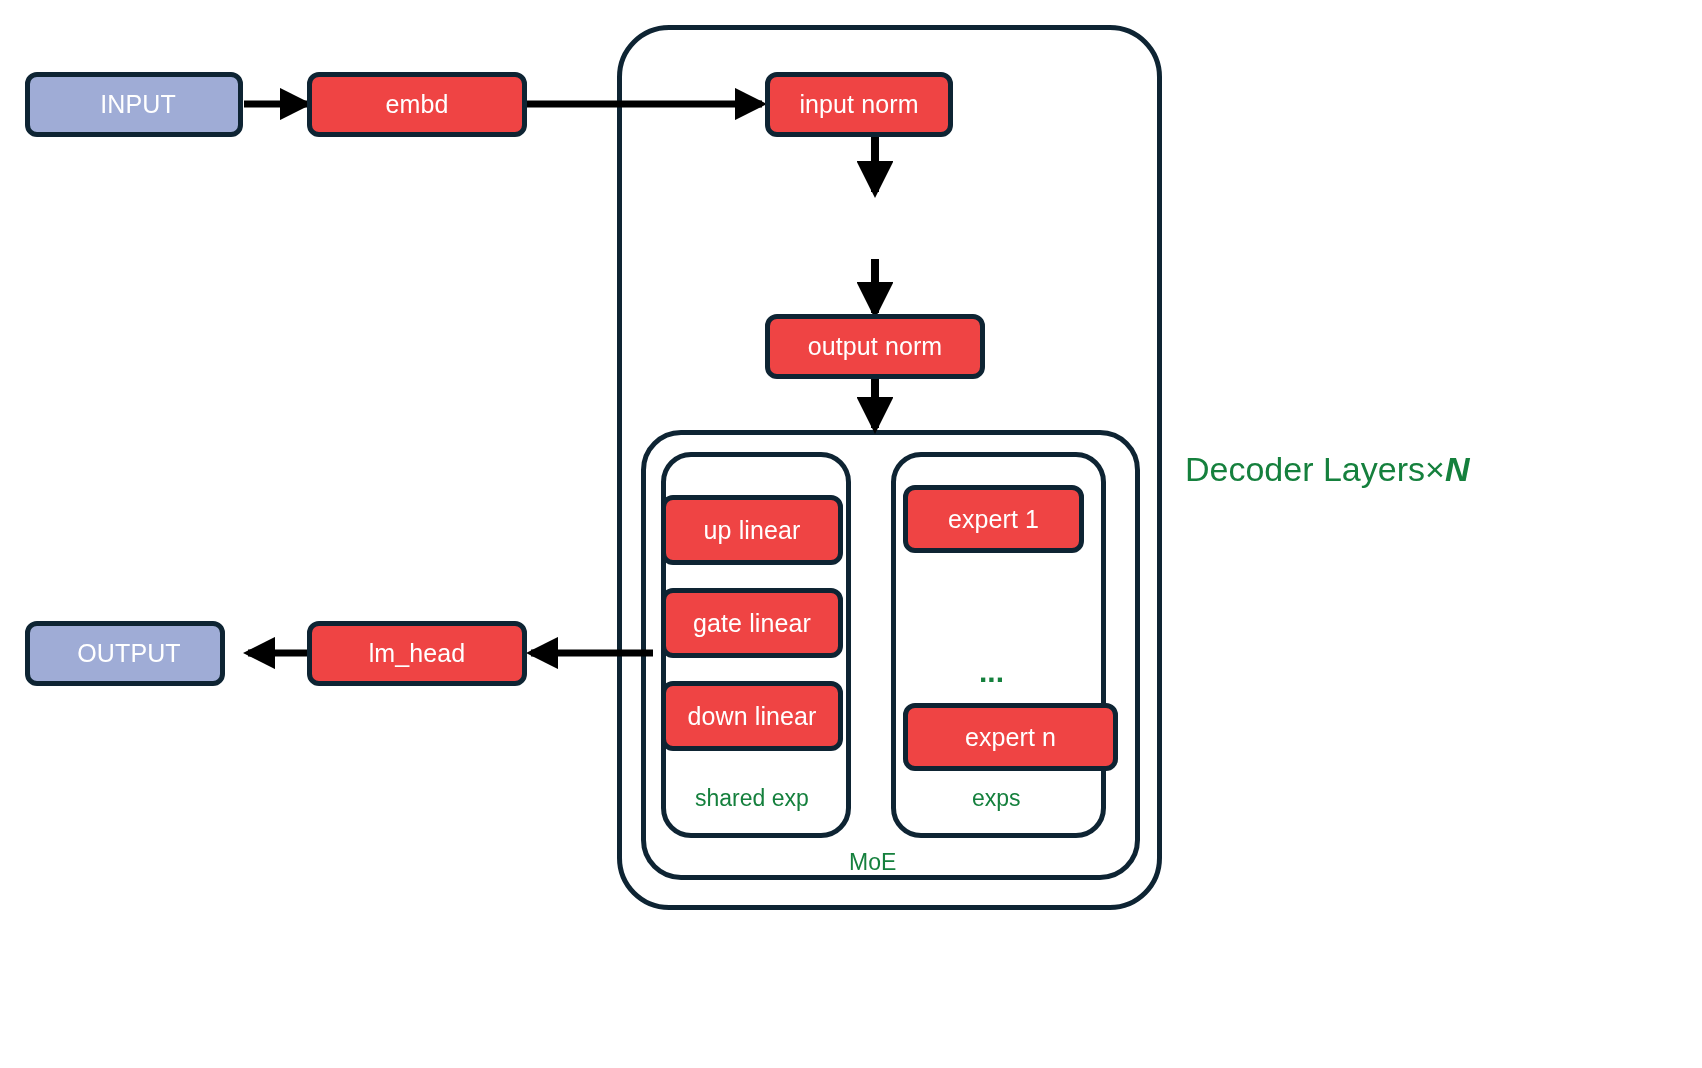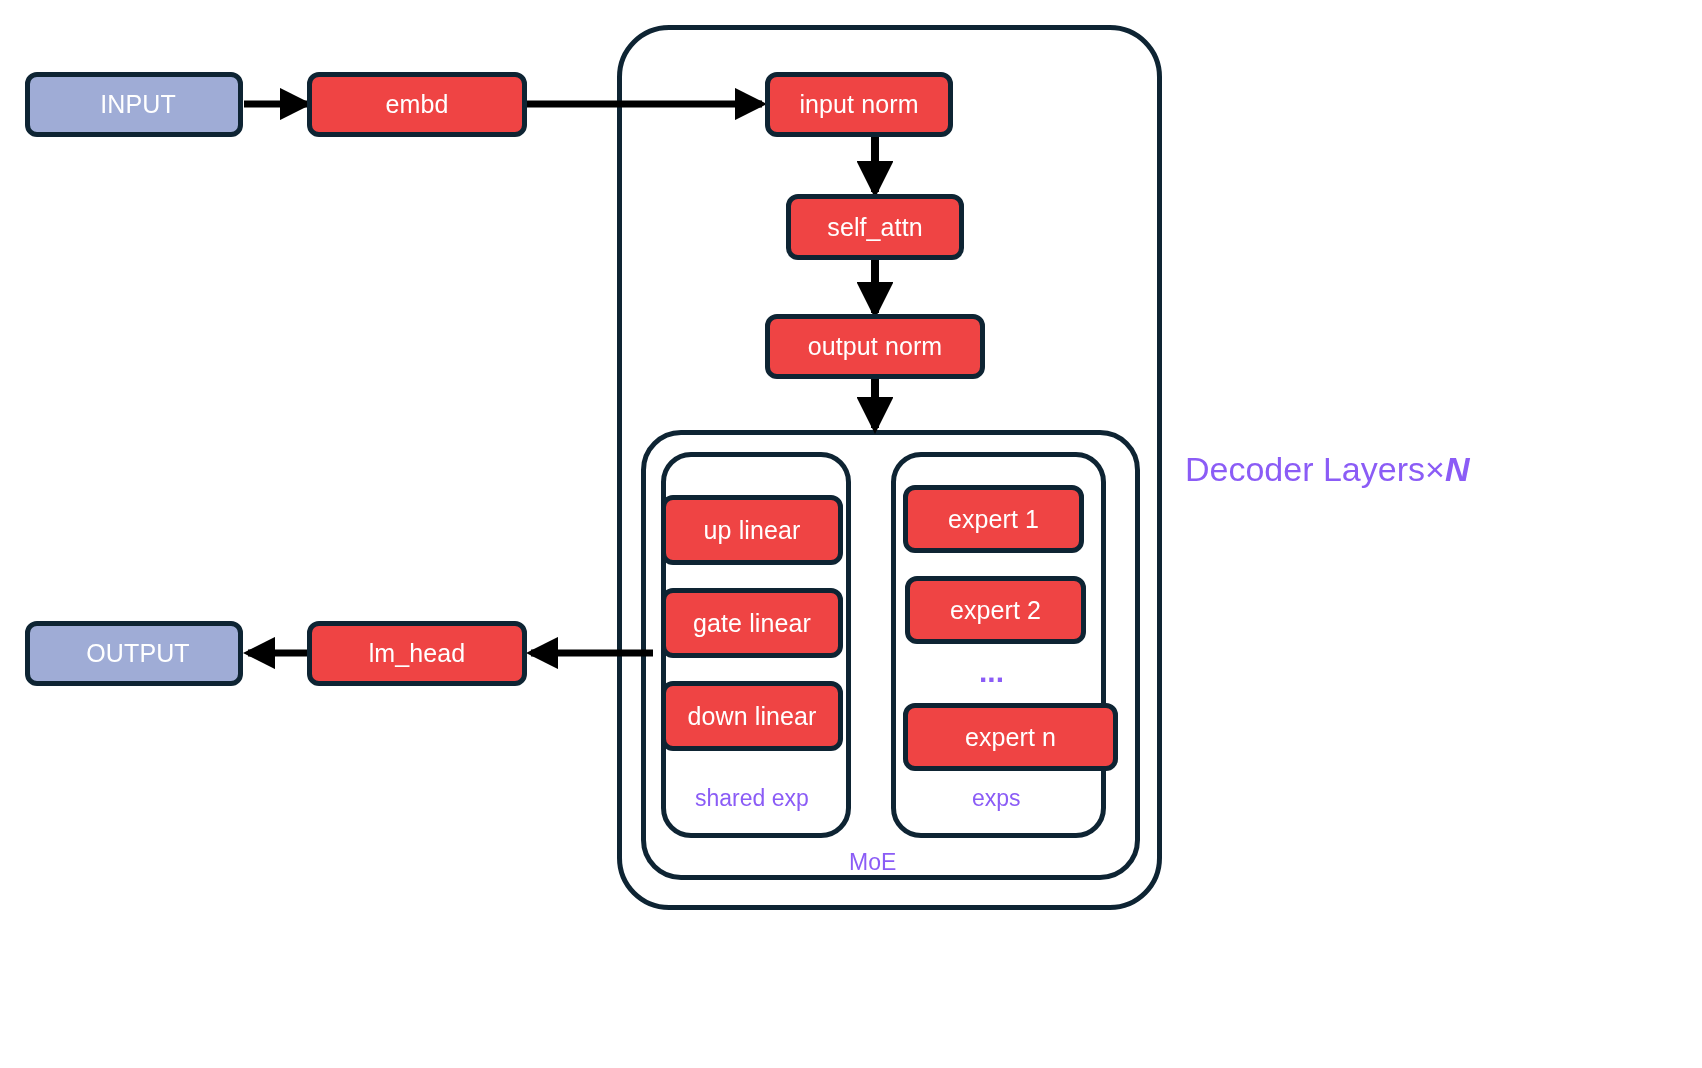--- a/index.html
+++ b/index.html
@@ -45,21 +45,21 @@
     background: transparent;
     z-index: 3;
   }
   .group.decoder  { border-radius: 52px; z-index: 2; }
   .group.moe      { border-radius: 40px; z-index: 3; }
   .group.subexp   { border-radius: 30px; z-index: 4; }
 
   
   .caption {
     position: absolute;
-    color: #8b5cf6;
+    color: #15803d;
     font-size: 23px;
     line-height: 1;
     white-space: nowrap;
     z-index: 7;
   }
   .caption.big {
     font-size: 34px;
   }
   .caption.big em {
     font-style: italic;
@@ -111,41 +111,39 @@
 
     <line x1="307" y1="653" x2="248" y2="653" stroke="#000000" stroke-width="7" marker-end="url(#ah)"></line>
   </svg>
 
   <div class="node blue" style="left:25px; top:72px; width:218px; height:65px;">INPUT</div>
 
   <div class="node salmon" style="left:307px; top:72px; width:220px; height:65px;">embd</div>
 
   <div class="node salmon" style="left:765px; top:72px; width:188px; height:65px;">input norm</div>
 
-  <div class="node salmon" style="left:786px; top:194px; width:178px; height:66px;">self_attn</div>
 
   <div class="node salmon" style="left:765px; top:314px; width:220px; height:65px;">output norm</div>
 
   <div class="node salmon" style="left:661px; top:495px; width:182px; height:70px;">up linear</div>
 
   <div class="node salmon" style="left:661px; top:588px; width:182px; height:70px;">gate linear</div>
 
   <div class="node salmon" style="left:661px; top:681px; width:182px; height:70px;">down linear</div>
 
   <div class="node salmon" style="left:903px; top:485px; width:181px; height:68px;">expert 1</div>
 
-  <div class="node salmon" style="left:905px; top:576px; width:181px; height:68px;">expert 2</div>
 
   <div class="caption" style="left:979px; top:657px; font-size:30px; font-weight:bold;">...</div>
 
   <div class="node salmon" style="left:903px; top:703px; width:215px; height:68px;">expert n</div>
 
   <div class="node salmon" style="left:307px; top:621px; width:220px; height:65px;">lm_head</div>
 
-  <div class="node blue" style="left:25px; top:621px; width:218px; height:65px;">OUTPUT</div>
+  <div class="node blue" style="left:25px; top:621px; width:200px; height:65px;">OUTPUT</div>
 
   <div class="caption" style="left:695px; top:787px;">shared exp</div>
 
   <div class="caption" style="left:972px; top:787px;">exps</div>
 
   <div class="caption" style="left:849px; top:851px;">MoE</div>
 
   <div class="caption big" style="left:1185px; top:452px;"><span>Decoder Layers×</span><em>N</em></div>
 
 </div>

